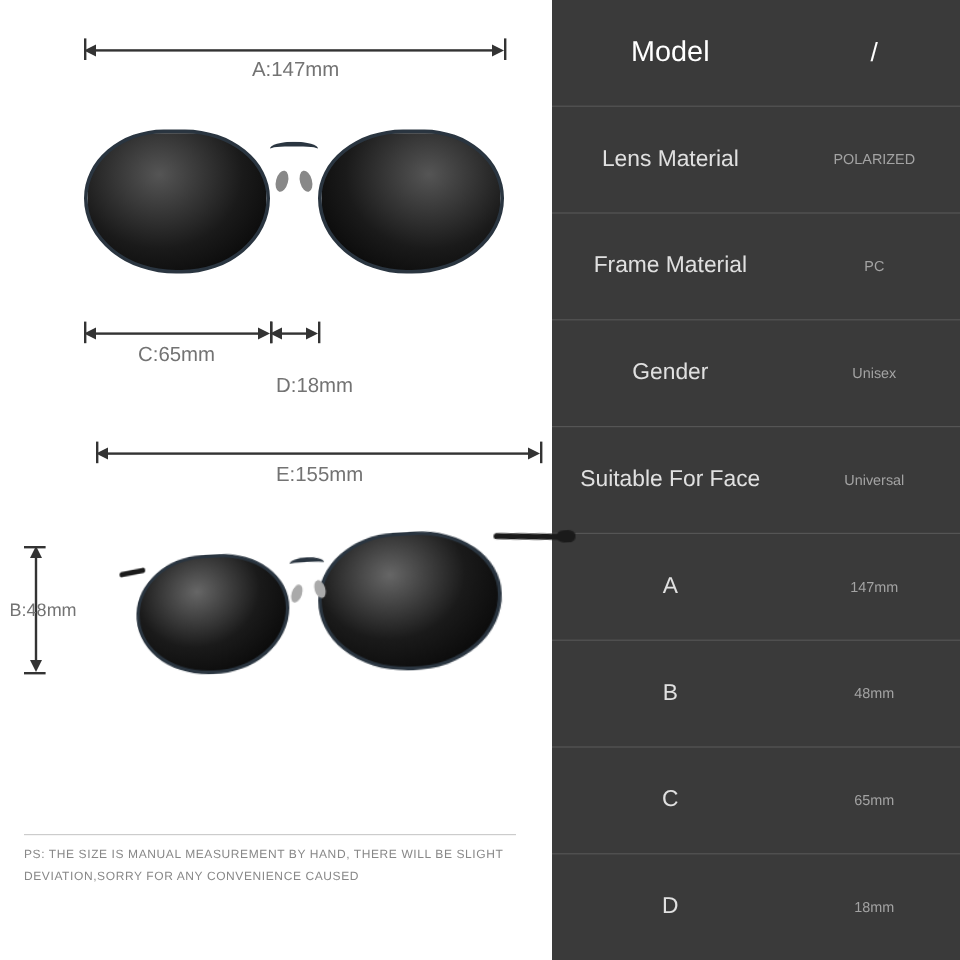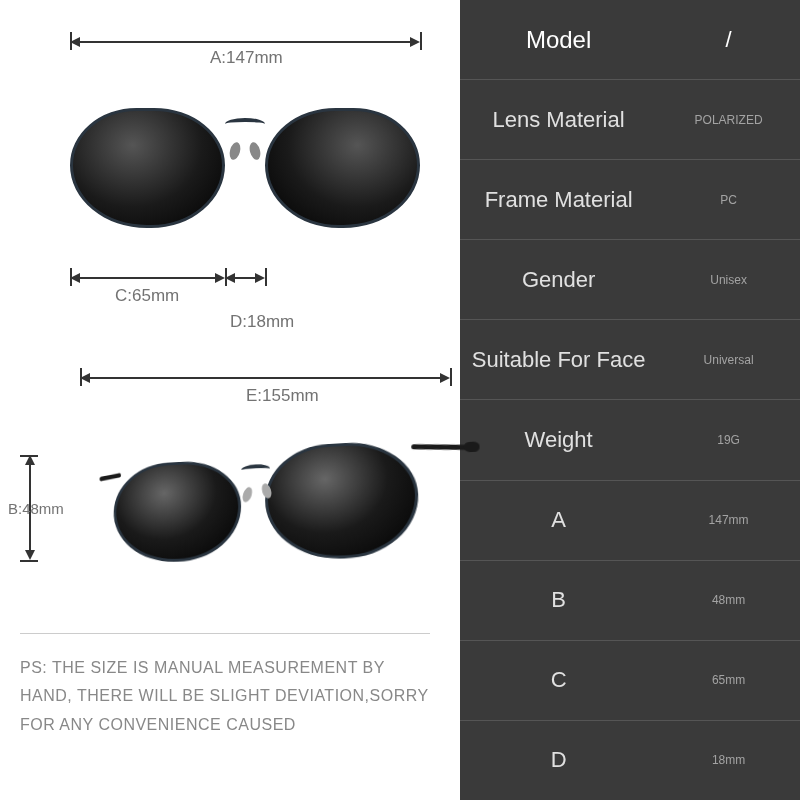--- a/index.html
+++ b/index.html
@@ -28,21 +28,21 @@
       flex: 1;
       display: flex;
       align-items: center;
       border-bottom: 1px solid #555;
     }
     .spec-row:last-child { border-bottom: none; }
     .spec-label {
       width: 58%;
       text-align: center;
       color: #e0e0e0;
-      font-size: 22px;
+      font-size: 19px;
       font-weight: 300;
     }
     .spec-value {
       width: 42%;
       text-align: center;
       color: #a3a3a3;
       font-size: 12px;
       font-weight: 300;
     }
     .spec-row.header .spec-label {
@@ -194,22 +194,22 @@
       border-radius: 50%;
     }
     .nosepad2.l { left: 142px; top: 45px; transform: rotate(18deg); }
     .nosepad2.r { left: 162px; top: 42px; transform: rotate(-18deg); }
     .disclaimer {
       position: absolute;
       bottom: 60px;
       left: 20px;
       right: 30px;
       border-top: 1px solid #ccc;
-      padding-top: 20px;
-      font-size: 16px;
+      padding-top: 8px;
+      font-size: 10px;
       letter-spacing: 0.5px;
       color: #888;
       line-height: 1.8;
     }
   </style>
 </head>
 <body>
 
 <div class="left-panel">
 
@@ -253,21 +253,21 @@
 
   <div class="diagram-bottom">
 
     <div class="dim-tick v" style="left:60px; top:8px;"></div>
     <div class="dim-tick v" style="left:430px; top:8px;"></div>
     <div class="dim-line horizontal" style="left:60px; top:8px; width:370px;">
       <div class="dim-arrow-left"></div>
         <div class="dim-bar"></div>
         <div class="dim-arrow-right"></div>
     </div>
-    <div class="dim-label" style="left:210px; top:26px;margin-left:16px;">E:155mm</div>
+    <div class="dim-label" style="left:210px; top:26px;">E:155mm</div>
 
     <div class="dim-tick h" style="left:0px; top:95px;"></div>
     <div class="dim-tick h" style="left:0px; top:200px;"></div>
     <div class="dim-line vertical" style="left:0px; top:95px; height:105px;">
       <div class="dim-arrow-up"></div>
         <div class="dim-bar"></div>
         <div class="dim-arrow-down"></div>
     </div>
     <div class="dim-label" style="left:-12px; top:140px; font-size:15px;">B:48mm</div>
 
@@ -300,24 +300,20 @@
   </div>
   <div class="spec-row">
     <div class="spec-label">Gender</div>
     <div class="spec-value">Unisex</div>
   </div>
   <div class="spec-row">
     <div class="spec-label">Suitable For Face</div>
     <div class="spec-value">Universal</div>
   </div>
   <div class="spec-row">
-    <div class="spec-label">Weight</div>
-    <div class="spec-value">19G</div>
-  </div>
-  <div class="spec-row">
     <div class="spec-label">A</div>
     <div class="spec-value">147mm</div>
   </div>
   <div class="spec-row">
     <div class="spec-label">B</div>
     <div class="spec-value">48mm</div>
   </div>
   <div class="spec-row">
     <div class="spec-label">C</div>
     <div class="spec-value">65mm</div>

